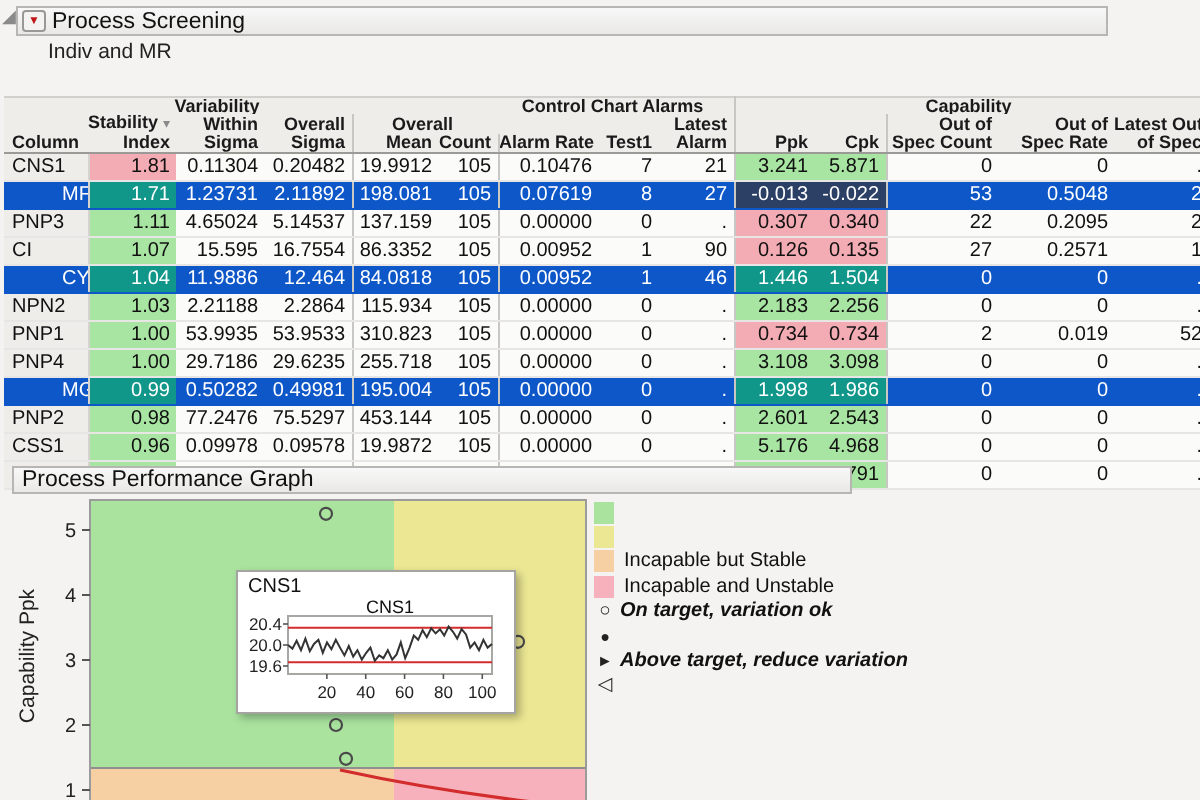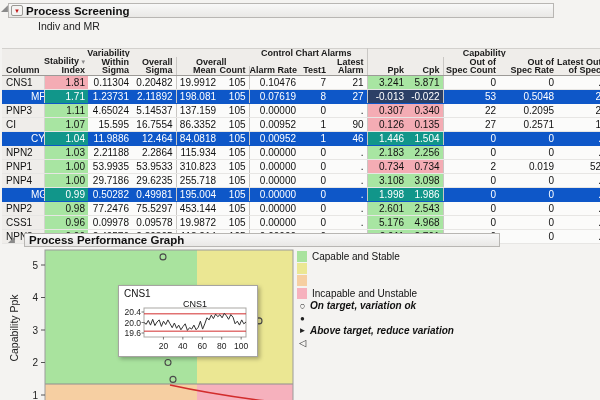--- a/index.html
+++ b/index.html
@@ -10,28 +10,28 @@
     font-family:"Liberation Sans","DejaVu Sans",sans-serif;
     color:#111;
   }
   
   .disc-tri { position:absolute; font-size:9px; color:#8a8a8a; line-height:9px; cursor:pointer; }
   .obar {
     position:absolute; height:15px;
     background:linear-gradient(#f8f8f8,#e9e8e6);
     border:1px solid #b8b6b3;
   }
-  .obar .otitle { position:absolute; left:17px; top:0; font-size:11.5px; font-weight:bold; line-height:14px; white-space:nowrap; }
+  .obar .otitle { position:absolute; left:17px; top:0; font-size:11.5px; font-weight:normal; line-height:14px; white-space:nowrap; }
   .redtri-btn {
     position:absolute; left:2px; top:1px; width:12px; height:11px;
     background:#f4f3f2; border:1px solid #9a9894; border-radius:2px;
     font-size:6px; color:#c01818; text-align:center; line-height:10px; cursor:pointer;
   }
   #bar2 .otitle { left:4px; }
-  .subtitle { position:absolute; left:38px; top:20px; font-size:10.5px; color:#222; }
+  .subtitle { position:absolute; left:24px; top:20px; font-size:10.5px; color:#222; }
 
   
   #ptable { position:absolute; left:2px; top:48px; width:602px; border-collapse:collapse; table-layout:fixed;
             border-top:1px solid #d2d0cd; }
   #ptable th {
     background:#efedea; font-size:9px; font-weight:bold; color:#1a1a1a;
     text-align:right; padding:0 3px 0 0; line-height:8px; height:8px; overflow:hidden; white-space:nowrap;
   }
   #ptable tr.h3 th { border-bottom:1px solid #9c9a97; height:9px;margin-left:48px; }
   #ptable th.grp { text-align:center; }
@@ -327,21 +327,21 @@
         <td class="c-green">2.911</td>
         <td class="c-green sep">2.791</td>
         <td class="">0</td>
         <td class="">0</td>
         <td class="">.</td>
       </tr>
     </tbody>
 </table>
 
 <span class="disc-tri" style="left:8px;top:235px">◢</span>
-<div class="obar" id="bar2" style="left:24px;top:233px;width:476px;height:14px">
+<div class="obar" id="bar2" style="left:6px;top:233px;width:420px;height:14px">
   <span class="otitle" style="line-height:13px">Process Performance Graph</span>
 </div>
 
 <svg id="gsvg" width="600" height="152" viewBox="0 248 600 152">
   <rect x="45" y="250" width="152" height="134" fill="#a9e39e"></rect>
   <rect x="197" y="250" width="96" height="134" fill="#ebe793"></rect>
   <rect x="45" y="384" width="152" height="16" fill="#f6cfa2"></rect>
   <rect x="197" y="384" width="96" height="16" fill="#f6b1bd"></rect>
   <line x1="45" y1="384" x2="293" y2="384" stroke="#8f8f8f" stroke-width="1"></line>
   <rect x="45" y="250" width="248" height="151" fill="none" stroke="#9b9b9b" stroke-width="1"></rect>
@@ -363,27 +363,27 @@
       <circle cx="168.0" cy="362.5" r="3" fill="none" stroke="#4a4a4a" stroke-width="1.1"></circle>
       <circle cx="173.0" cy="379.4" r="3" fill="none" stroke="#4a4a4a" stroke-width="1.1"></circle>
       <circle cx="259.0" cy="320.9" r="3" fill="none" stroke="#4a4a4a" stroke-width="1.1"></circle>
     </g>
 </svg>
 <div id="ylabel">Capability Ppk</div>
 
 <div id="legend">
     <div class="leg-item">
       <span class="leg-swatch" style="background: rgb(169, 227, 158);"></span>
-      <span class="leg-label">Capable and Stable</span>
     </div>
     <div class="leg-item">
       <span class="leg-swatch" style="background: rgb(235, 231, 147);"></span>
     </div>
     <div class="leg-item">
       <span class="leg-swatch" style="background: rgb(246, 207, 162);"></span>
+      <span class="leg-label">Incapable but Stable</span>
     </div>
     <div class="leg-item">
       <span class="leg-swatch" style="background: rgb(246, 177, 189);"></span>
       <span class="leg-label">Incapable and Unstable</span>
     </div>
     <div class="leg-item em">
       <span class="leg-glyph" style="font-size: 9.5px;">○</span>
       <span class="leg-label">On target, variation ok</span>
     </div>
     <div class="leg-item">

